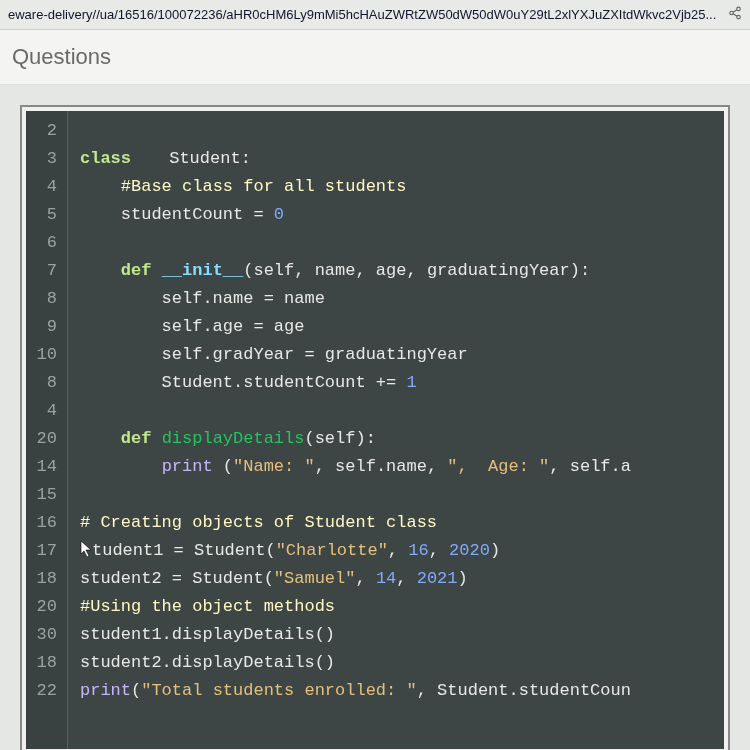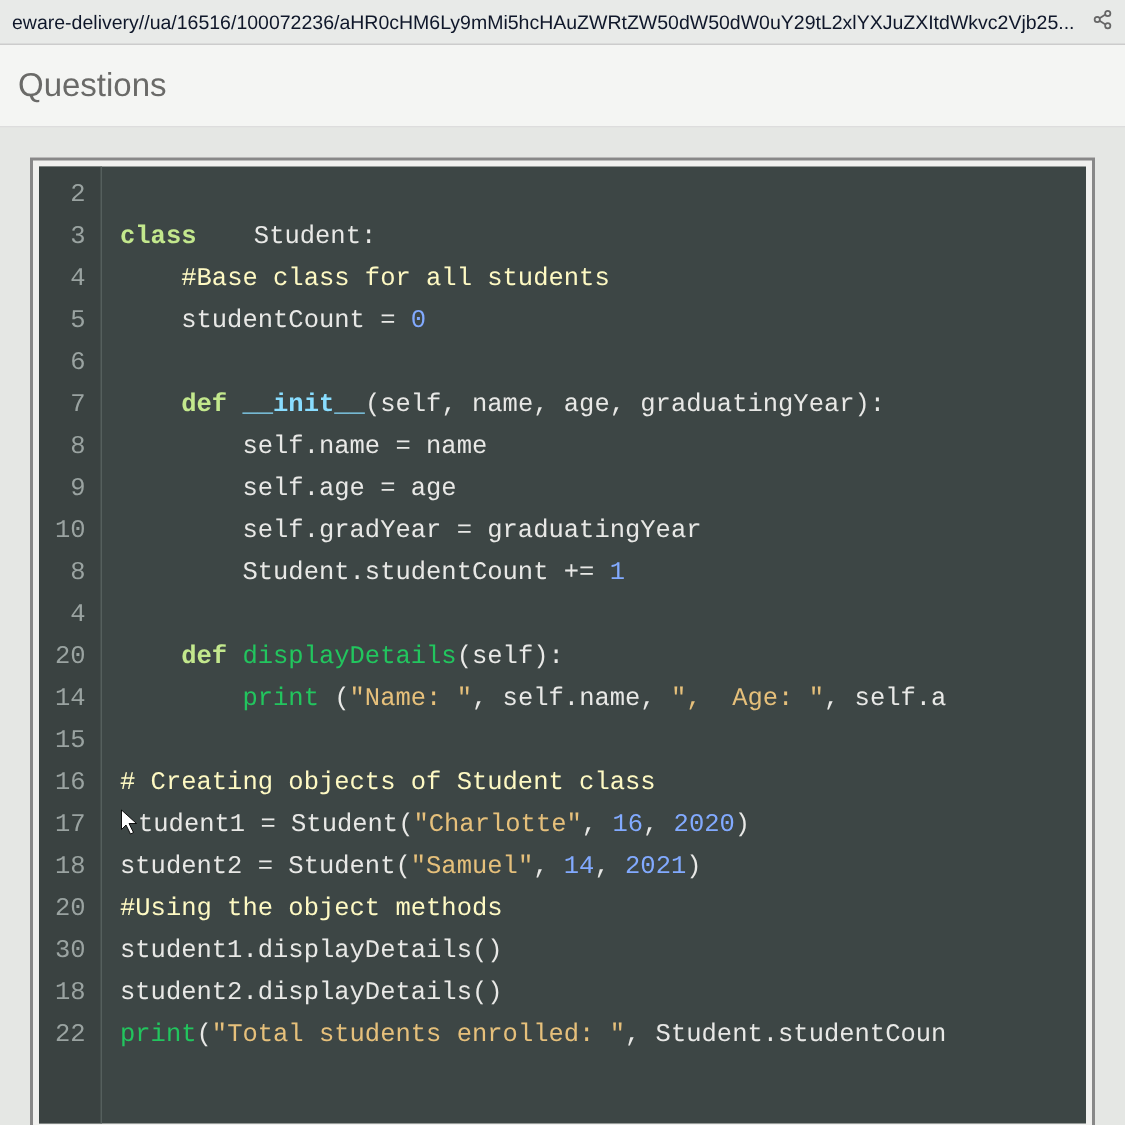--- a/index.html
+++ b/index.html
@@ -76,21 +76,21 @@
     overflow: hidden;
   }
   .code-body .row { height: 28px; }
   .kw  { color: #c3e88d; font-weight: bold; }
   .cls { color: #e8e8e6; margin-left: 28px; }
   .cmt { color: #fef9c3; font-style: normal; }
   .num { color: #82aaff; }
   .str { color: #e6c07b; }
   .fn  { color: #22c55e; }
   .sp  { color: #89ddff; font-weight: bold; }
-  .builtin { color: #22c55e; }
+  .builtin { color: #c4b5fd; }
   .cursor {
     display: inline-block;
     width: 12px; height: 18px;
     vertical-align: middle;
     position: relative;
     top: -2px;
   }
   .cursor svg { width: 12px; height: 18px; }
 </style>
 </head>

